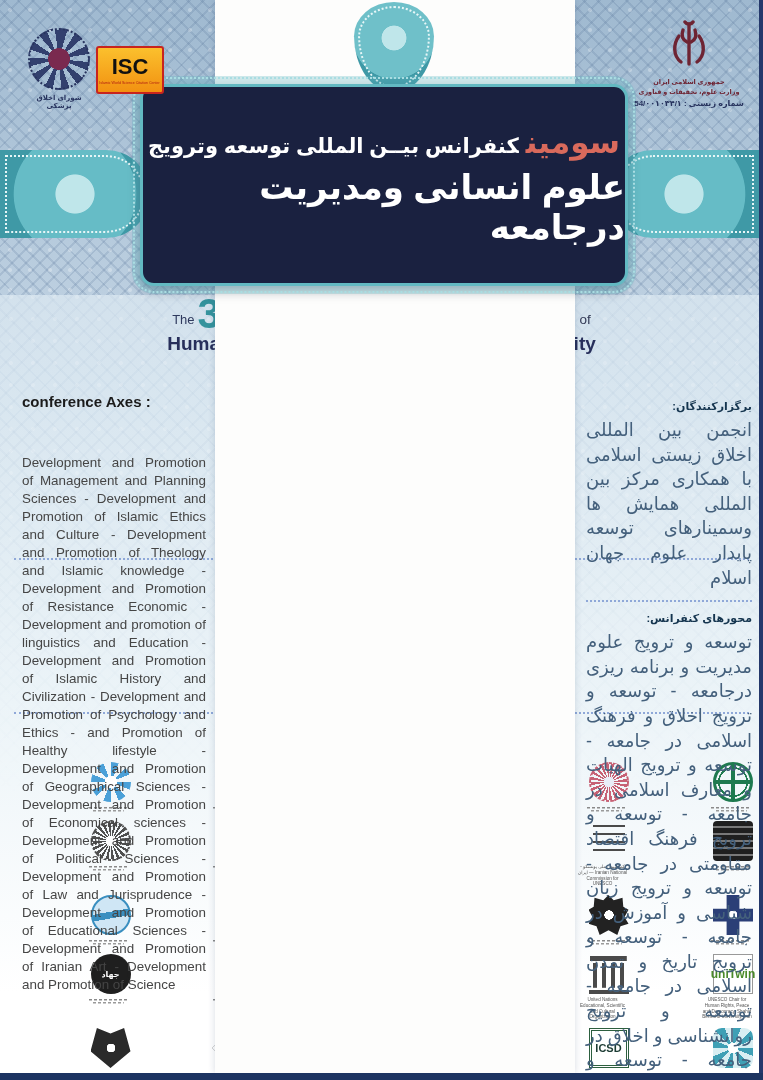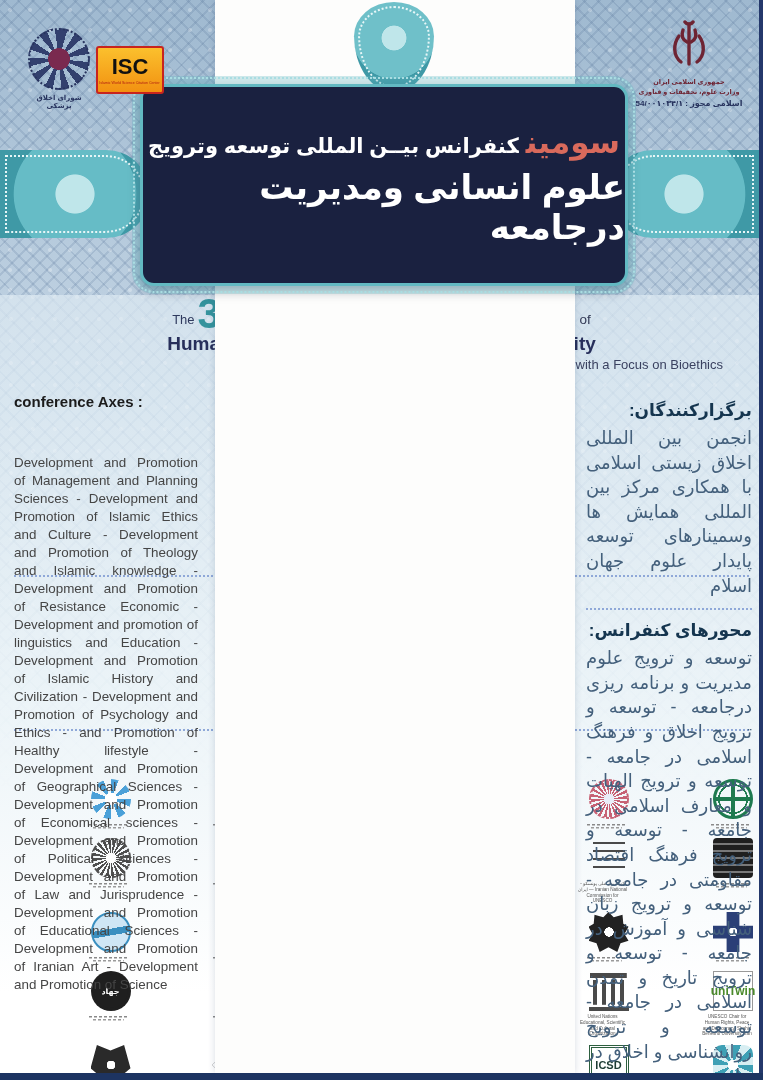--- a/index.html
+++ b/index.html
@@ -131,25 +131,25 @@
     clip-path:polygon(50% 0,100% 26%,100% 100%,0 100%,0 26%);}
   .k-bird{background:var(--c1);clip-path:polygon(50% 0,92% 100%,50% 72%,8% 100%);}
   .k-book{background:radial-gradient(circle,#fff 0 15%,var(--c1) 16%);
     clip-path:polygon(50% 14%,84% 0,100% 58%,50% 100%,0 58%,16% 0);}
   .k-icsd{background:#fff;border:3px double var(--c1);box-sizing:border-box;color:#1d3c34;font-size:11px;}
   .k-unitwin{background:#fff;border:1px solid #999;box-sizing:border-box;color:#4a8a2a;font-size:12px;}
   .k-ornsq{border-radius:22%;background:radial-gradient(circle,#fff 0 18%,transparent 19%),
     repeating-conic-gradient(var(--c1) 0 22deg,#d8eef2 22deg 45deg);}
 
   
-  .left-col{position:absolute;left:14px;top:393px;width:184px;z-index:2;text-align:justify;}
+  .left-col{position:absolute;left:22px;top:393px;width:184px;z-index:2;text-align:justify;}
   .left-col .h{font-size:15px;font-weight:bold;color:#1b1b1b;margin-bottom:5px;}
   .left-col .b{font-size:13.4px;color:#454545;line-height:18px;margin-top:44px;}
   .right-col{position:absolute;left:586px;width:166px;top:400px;z-index:2;direction:rtl;text-align:justify;}
-  .r-h{font-size:17px;font-weight:bold;color:#15354f;margin-bottom:5px;}
+  .r-h{font-size:11px;font-weight:bold;color:#15354f;margin-bottom:5px;}
   .r-b{font-size:18px;color:#44607c;line-height:24.6px;}
   .r-div{border-top:2px dotted #8fa8d8;margin:10px 0;}
 </style>
 </head>
 <body>
 
 <div id="poster">
   <div class="band"></div>
   <div class="card"></div>
 
@@ -172,42 +172,41 @@
         <path d="M12 16 c-6 8 -6 20 2 26"></path>
         <path d="M32 16 c6 8 6 20 -2 26"></path>
         <path d="M16 10 c-2 6 0 10 4 12"></path>
         <path d="M28 10 c2 6 0 10 -4 12"></path>
         <path d="M18 2 c2 3 6 3 8 0"></path>
       </g>
     </svg>
     <div class="gov-line">جمهوری اسلامی ایران</div>
     <div class="gov-line">وزارت علوم، تحقیقات و فناوری</div>
     <div class="gov-lic" dir="rtl">
-      <span>اسلامی مجوز :</span>
+      <span>شماره زیستی :</span>
       <span dir="ltr">54/۰۰۱۰۳۴/۱</span>
     </div>
   </div>
 
   <div class="banner-frame">
     <div class="bt-line1">
       <span class="hl">سومین</span><span>کنفرانس بیــن المللی توسعه وترویج</span>
     </div>
     <div class="bt-line2">علوم انسانی ومدیریت درجامعه</div>
   </div>
 
   <div class="card-content">
     <div class="en-title">
       <div class="l1">
         <span class="the">The</span>
         <span class="num">3</span>
         <span class="ord">rd</span>
         <span class="l1t">International Conference on Develoment and Promotion of</span>
       </div>
       <div class="l2">Humanities and Management in the Community</div>
-      <div class="l3">with a Focus on Bioethics</div>
     </div>
 
     <div class="org-logos">
       <div class="knot">
         <div class="sq1"></div>
         <div class="sq2"></div>
         <div class="ctr"></div>
       </div>
       <div class="star8">
         <div class="base"></div>

